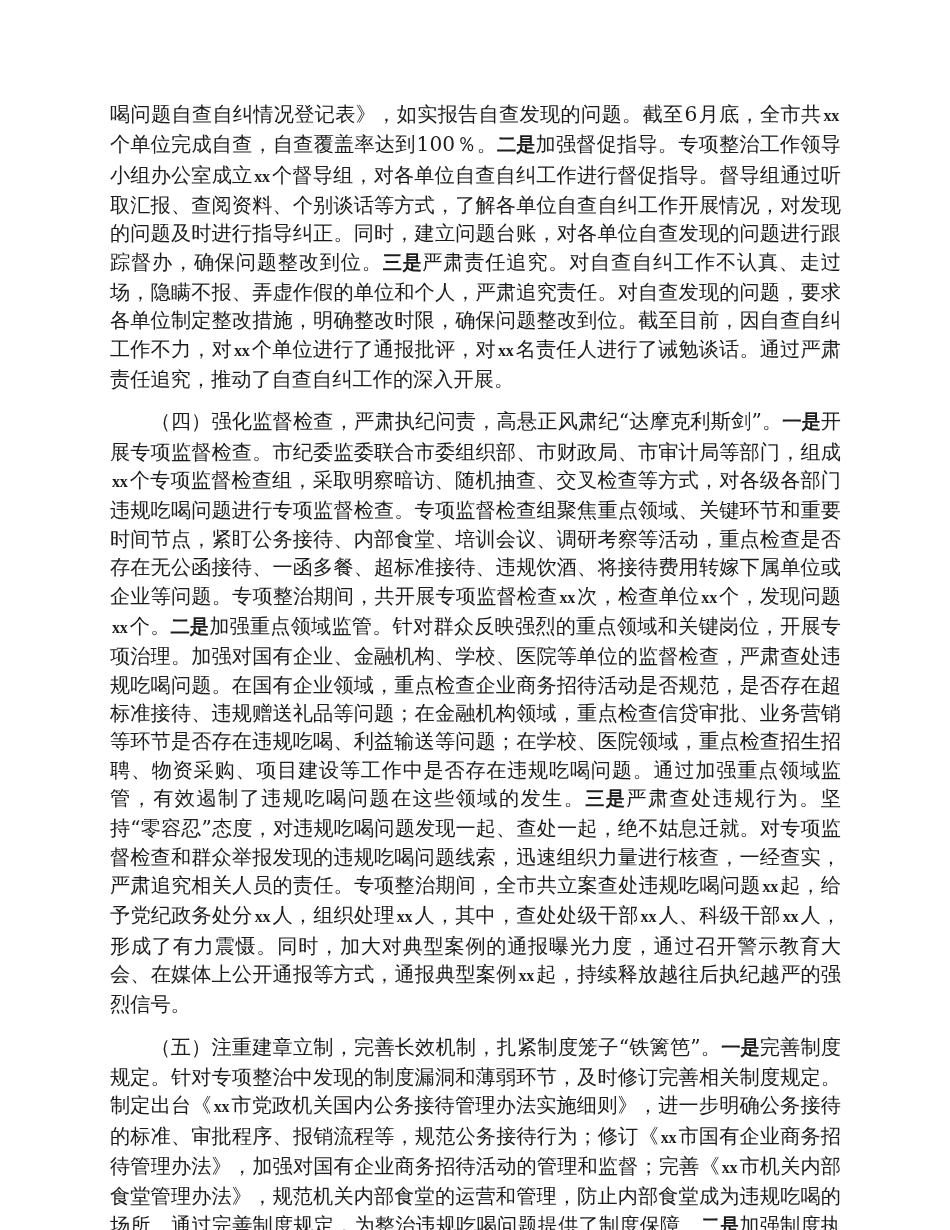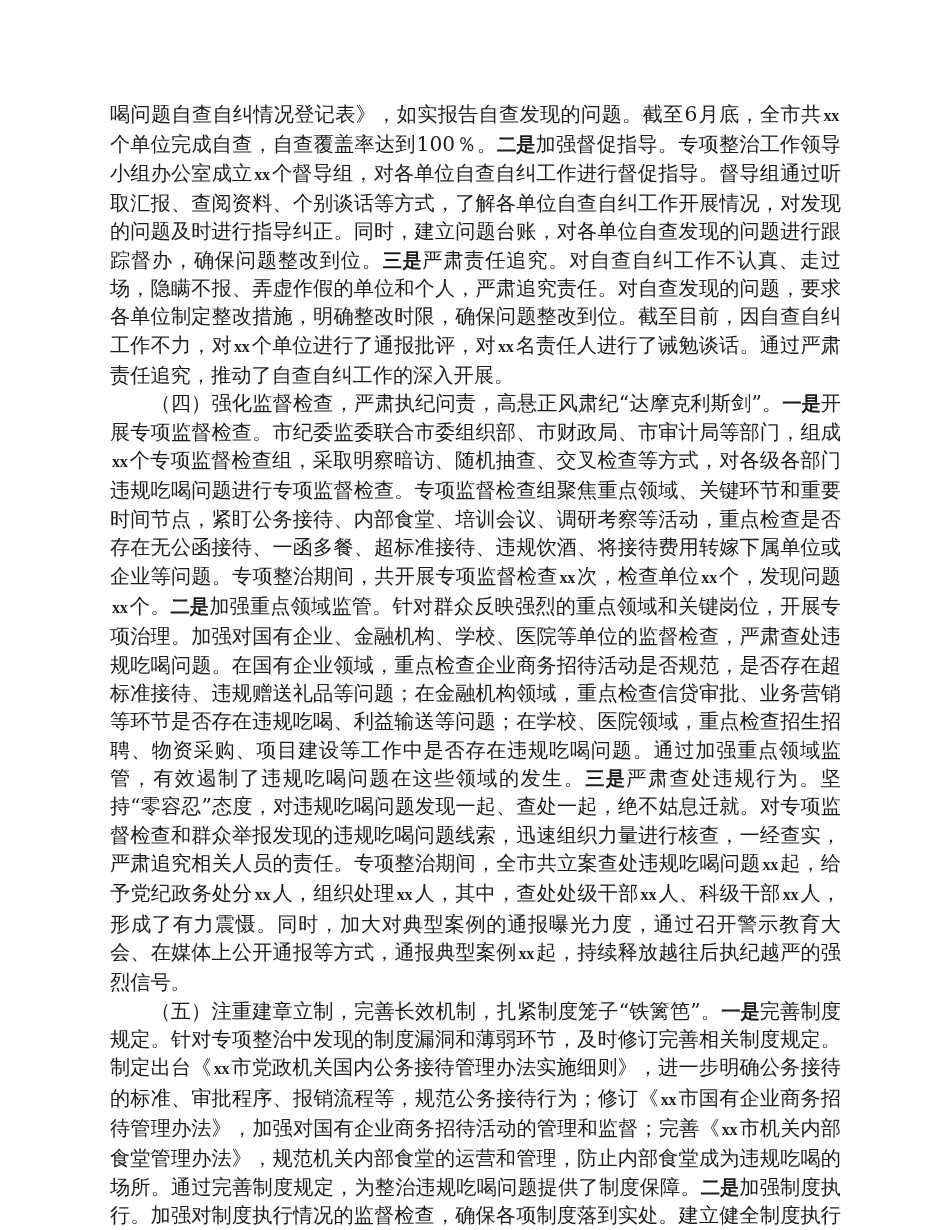--- a/index.html
+++ b/index.html
@@ -32,27 +32,28 @@
     font-size: 20.2px;
     line-height: 28.35px;
     text-align: justify;
     text-justify: inter-ideograph;
     letter-spacing: 0.02px;
     word-break: break-all;
     color: #1c1c1c;
     -webkit-font-smoothing: none;
   }
   .para + .para {
+    margin-top: 14px;
   }
   .para.indent {
     text-indent: 2em;
   }
   .b {
     font-weight: bold;
-    font-family: Liberation Sans, sans-serif;
+    font-family: Liberation Mono, monospace;
     font-size: 19.4px;
     letter-spacing: -0.3px;
   }
   .num {
     font-family: "DejaVu Serif", "Liberation Serif", serif;
     padding: 0 1px;
   }
   .xx {
     font-family: Liberation Serif, serif;
     font-weight: bold;

